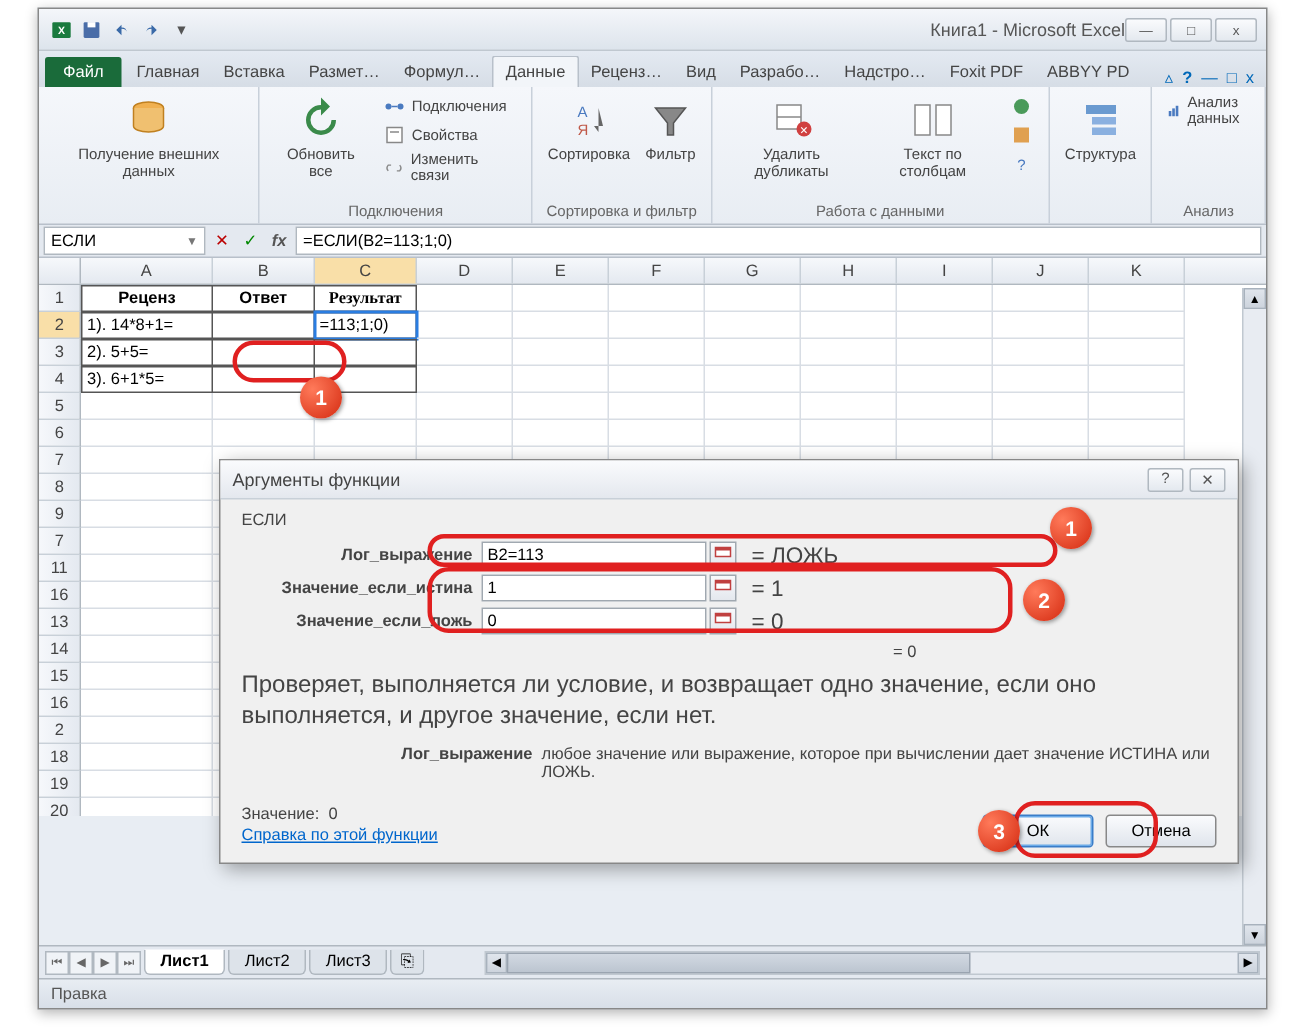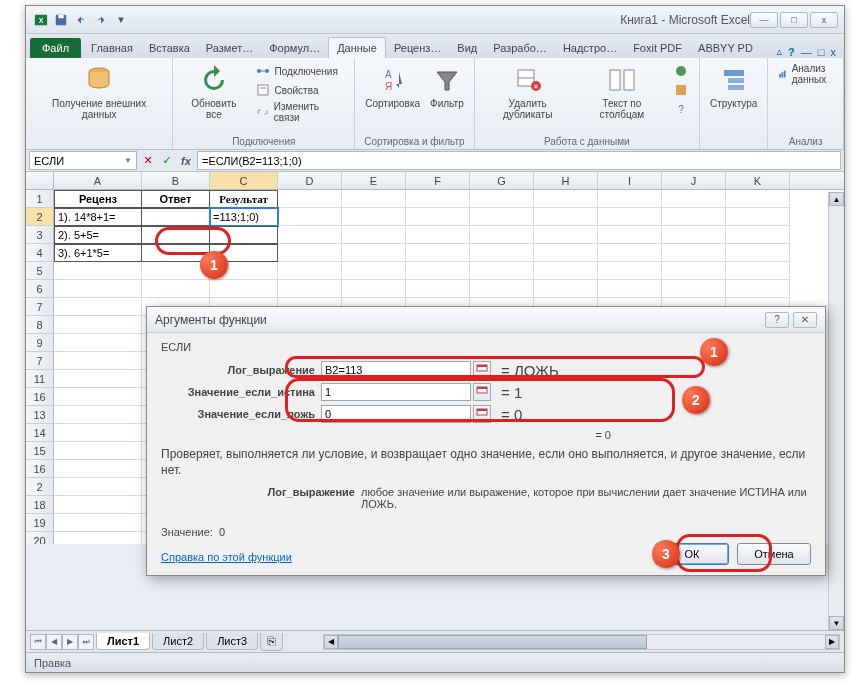--- a/index.html
+++ b/index.html
@@ -91,21 +91,21 @@
 .dlg-tbtn { width: 24px; height: 16px; border: 1px solid #b0b8c0; background: linear-gradient(#fafbfd, #e4e9ef); font-size: 10px; display: flex; align-items: center; justify-content: center; color: #555; border-radius: 2px; }
 .dlg-body { padding: 8px 14px; font-size: 11px; color: #444; }
 .dlg-fname { font-weight: normal; margin-bottom: 8px; }
 .arg-row { display: flex; align-items: center; margin-bottom: 4px; }
 .arg-label { width: 160px; text-align: right; padding-right: 6px; font-weight: bold; font-size: 11px; }
 .arg-input { width: 150px; height: 18px; border: 1px solid #a0a8b0; background: #fff; padding: 0 3px; font-size: 11px; }
 .arg-ref { width: 18px; height: 18px; border: 1px solid #a0a8b0; background: linear-gradient(#f8f9fb, #e4e8ee); margin-left: 2px; display: flex; align-items: center; justify-content: center; }
 .arg-ref svg { width: 12px; height: 12px; }
 .arg-eq { margin-left: 10px; font-size: 15px; }
 .dlg-result { text-align: right; padding-right: 200px; margin: 6px 0; }
-.dlg-desc { font-size: 12px; margin: 6px 0; line-height: 1.3; }
+.dlg-desc { font-size: 16px; margin: 6px 0; line-height: 1.3; }
 .dlg-argdesc { display: flex; margin: 8px 0; }
 .dlg-argdesc-l { width: 200px; text-align: right; font-weight: bold; padding-right: 6px; }
 .dlg-argdesc-r { flex: 1; }
 .dlg-footer { position: absolute; bottom: 10px; left: 14px; right: 14px; display: flex; align-items: center; }
 .dlg-value { font-size: 11px; }
 .dlg-help { font-size: 11px; color: #0066cc; text-decoration: underline; position: absolute; bottom: 12px; left: 14px; }
 .dlg-btns { margin-left: auto; display: flex; gap: 8px; }
 .dlg-btn { width: 74px; height: 22px; border: 1px solid #888; background: linear-gradient(#fafbfd, #e0e5ec); font-size: 11px; border-radius: 3px; }
 .dlg-btn.primary { border: 1px solid #3a7dc8; box-shadow: 0 0 0 1px #6aaae8 inset; }
 

